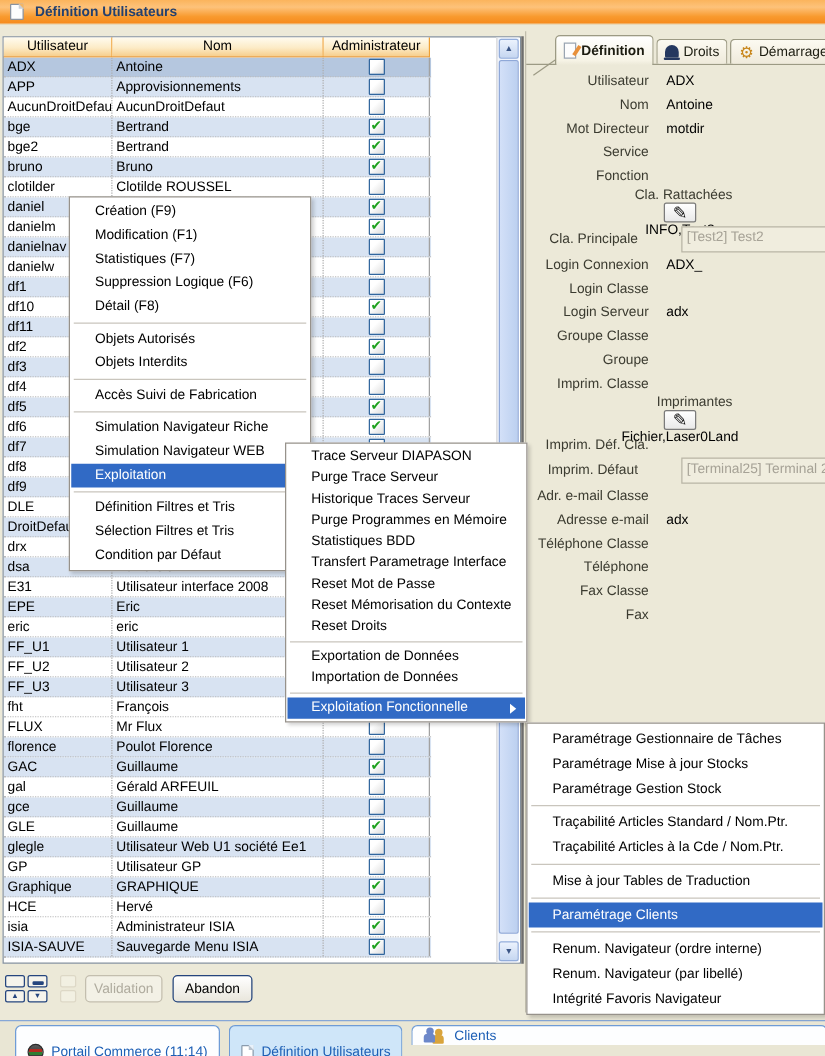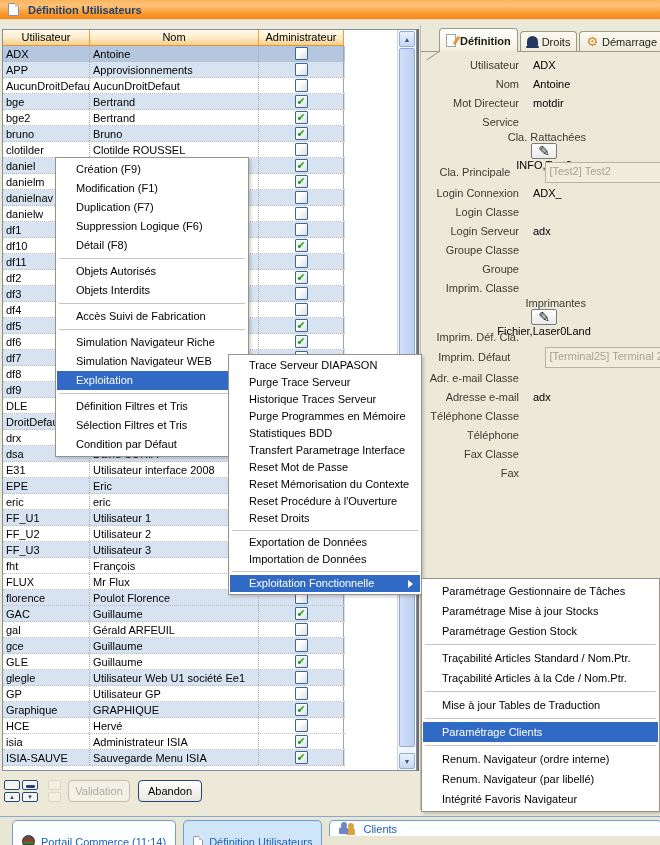--- a/index.html
+++ b/index.html
@@ -42,21 +42,21 @@
     background:linear-gradient(180deg,#EBF2FD,#C6D7F1); border:1px solid #93ADDB; border-radius:2px;
     color:#3A5585; font-size:7px; display:flex; align-items:center; justify-content:center; padding:0; }
   .sb-up { top:1px; } .sb-down { bottom:1px; }
   .sb-thumb { position:absolute; left:1px; top:18px; bottom:23px; width:16px;
     background:linear-gradient(90deg,#D3E0F8 0%,#BCD0F0 100%); border:1px solid #8FA8D8; border-radius:2px; }
   .splitter { position:absolute; left:417px; top:29px; width:2px; height:742px; background:#6E6E6E; }
 
   
   .right-panel { position:absolute; left:420px; top:25px; width:240px; height:785px; background:#ECE9D8; border-left:1px solid #C0BDAC; }
   .tabstrip { position:absolute; left:0; top:3px; width:240px; height:24px;
-    border-bottom:1px solid #9C9A84; display:flex; align-items:flex-end; padding-left:23px;justify-content:center; }
+    border-bottom:1px solid #9C9A84; display:flex; align-items:flex-end; padding-left:23px; }
   .tabstrip::before { content:""; position:absolute; left:2px; bottom:3px; width:22px; height:1px; background:#9C9A84; transform:rotate(-35deg); transform-origin:right bottom; }
   .tab { display:flex; align-items:center; gap:4px; height:20px; padding:0 6px; font-size:11px; color:#1C1C10;
     background:linear-gradient(180deg,#FCFAF1,#EFEADB); border:1px solid #9C9A84; border-bottom:none;
     border-radius:4px 4px 0 0; margin-right:2px; white-space:nowrap; }
   .tab.active { height:24px; font-weight:bold; background:linear-gradient(180deg,#FFFFFF 0%,#F6F3E5 85%,#ECE9D8 100%); margin-bottom:-1px; z-index:2; }
   .icon-page { width:10px; height:13px; background:#FDFDFD; border:1px solid #9AA5B1; position:relative; }
   .icon-page::after { content:""; position:absolute; right:-3px; top:1px; width:3px; height:9px; background:#E8903A; transform:rotate(33deg); }
   .icon-bell { width:11px; height:10px; background:#25385F; border-radius:6px 6px 1px 1px; position:relative; margin-bottom:2px; }
   .icon-bell::after { content:""; position:absolute; left:-1px; bottom:-2px; width:13px; height:2px; background:#25385F; border-radius:1px; }
   .icon-gear { font-size:13px; line-height:13px; color:#C8861B; }
@@ -481,20 +481,24 @@
           <div class="fval">Antoine</div>
         </div>
         <div class="frow">
           <div class="flabel">Mot Directeur</div>
           <div class="fval">motdir</div>
         </div>
         <div class="frow">
           <div class="flabel">Service</div>
           <div class="fval"></div>
         </div>
+        <div class="frow">
+          <div class="flabel">Fonction</div>
+          <div class="fval"></div>
+        </div>
         <div class="frow picker">
           <div class="flabel">Cla. Rattachées</div>
           <button class="fpick">
             <span class="pen">✎</span>
           </button>
           <span class="fval">INFO,Test2</span>
         </div>
         <div class="frow disabled-row">
           <div class="flabel">Cla. Principale</div>
           <div class="fdis">[Test2] Test2</div>
@@ -579,21 +583,21 @@
   <div class="ghosts">
     <span class="gbtn"></span>
     <span class="gbtn"></span>
   </div>
   <button class="btn-validation" disabled="">Validation</button>
   <button class="btn-abandon">Abandon</button>
 
   <div class="menu" id="menu-main">
       <div class="mitem"><span class="mlb">Création (F9)</span></div>
       <div class="mitem"><span class="mlb">Modification (F1)</span></div>
-      <div class="mitem"><span class="mlb">Duplication (F7)</span></div>
+      <div class="mitem"><span class="mlb">Statistiques (F7)</span></div>
       <div class="mitem"><span class="mlb">Suppression Logique (F6)</span></div>
       <div class="mitem"><span class="mlb">Détail (F8)</span></div>
       <div class="msep"></div>
       <div class="mitem"><span class="mlb">Objets Autorisés</span></div>
       <div class="mitem"><span class="mlb">Objets Interdits</span></div>
       <div class="msep"></div>
       <div class="mitem"><span class="mlb">Accès Suivi de Fabrication</span></div>
       <div class="msep"></div>
       <div class="mitem"><span class="mlb">Simulation Navigateur Riche</span></div>
       <div class="mitem"><span class="mlb">Simulation Navigateur WEB</span></div>
@@ -605,21 +609,20 @@
     </div>
   <div class="menu" id="menu-exploit">
       <div class="mitem"><span class="mlb">Trace Serveur DIAPASON</span></div>
       <div class="mitem"><span class="mlb">Purge Trace Serveur</span></div>
       <div class="mitem"><span class="mlb">Historique Traces Serveur</span></div>
       <div class="mitem"><span class="mlb">Purge Programmes en Mémoire</span></div>
       <div class="mitem"><span class="mlb">Statistiques BDD</span></div>
       <div class="mitem"><span class="mlb">Transfert Parametrage Interface</span></div>
       <div class="mitem"><span class="mlb">Reset Mot de Passe</span></div>
       <div class="mitem"><span class="mlb">Reset Mémorisation du Contexte</span></div>
-      <div class="mitem"><span class="mlb">Reset Procédure à l'Ouverture</span></div>
       <div class="mitem"><span class="mlb">Reset Droits</span></div>
       <div class="msep"></div>
       <div class="mitem"><span class="mlb">Exportation de Données</span></div>
       <div class="mitem"><span class="mlb">Importation de Données</span></div>
       <div class="msep"></div>
       <div class="mitem msel"><span class="mlb">Exploitation Fonctionnelle</span><span class="marrow"></span></div>
     </div>
   <div class="menu" id="menu-fonct">
       <div class="mitem"><span class="mlb">Paramétrage Gestionnaire de Tâches</span></div>
       <div class="mitem"><span class="mlb">Paramétrage Mise à jour Stocks</span></div>

